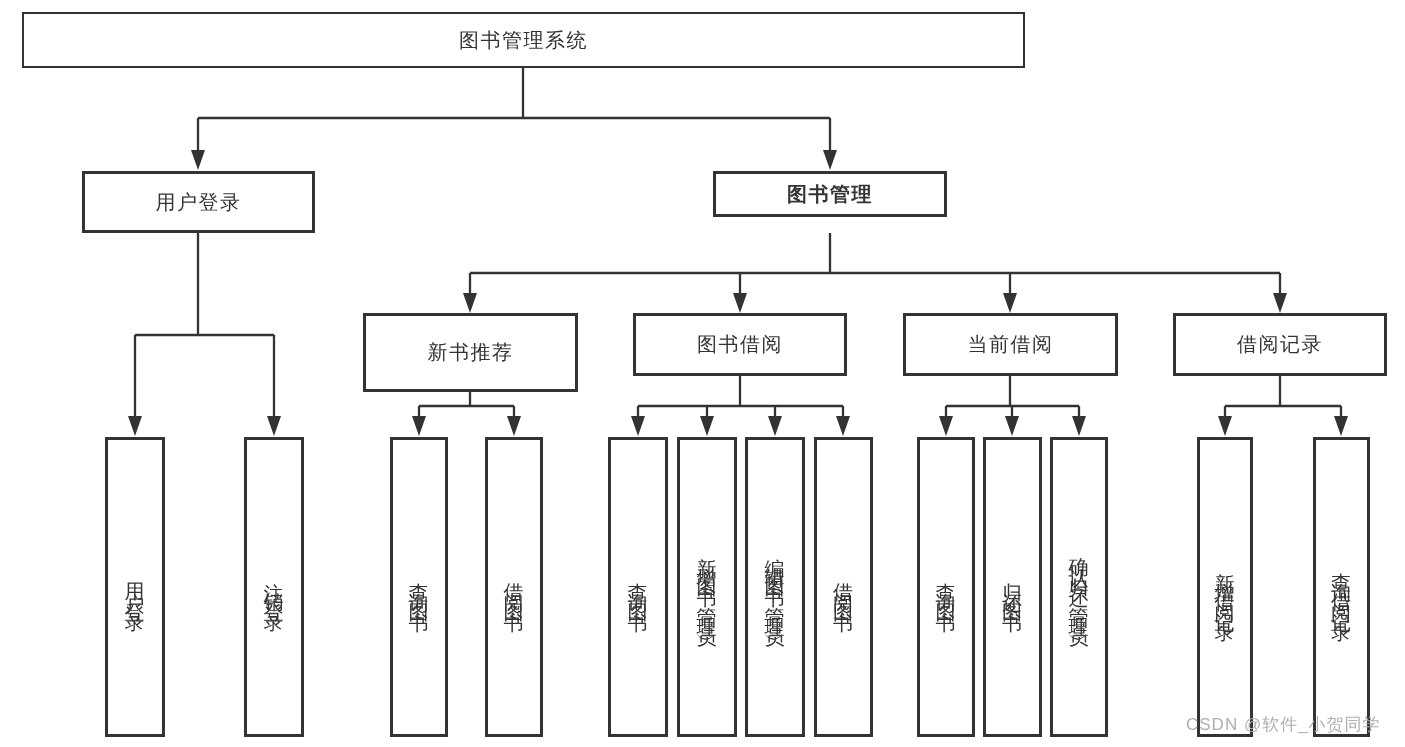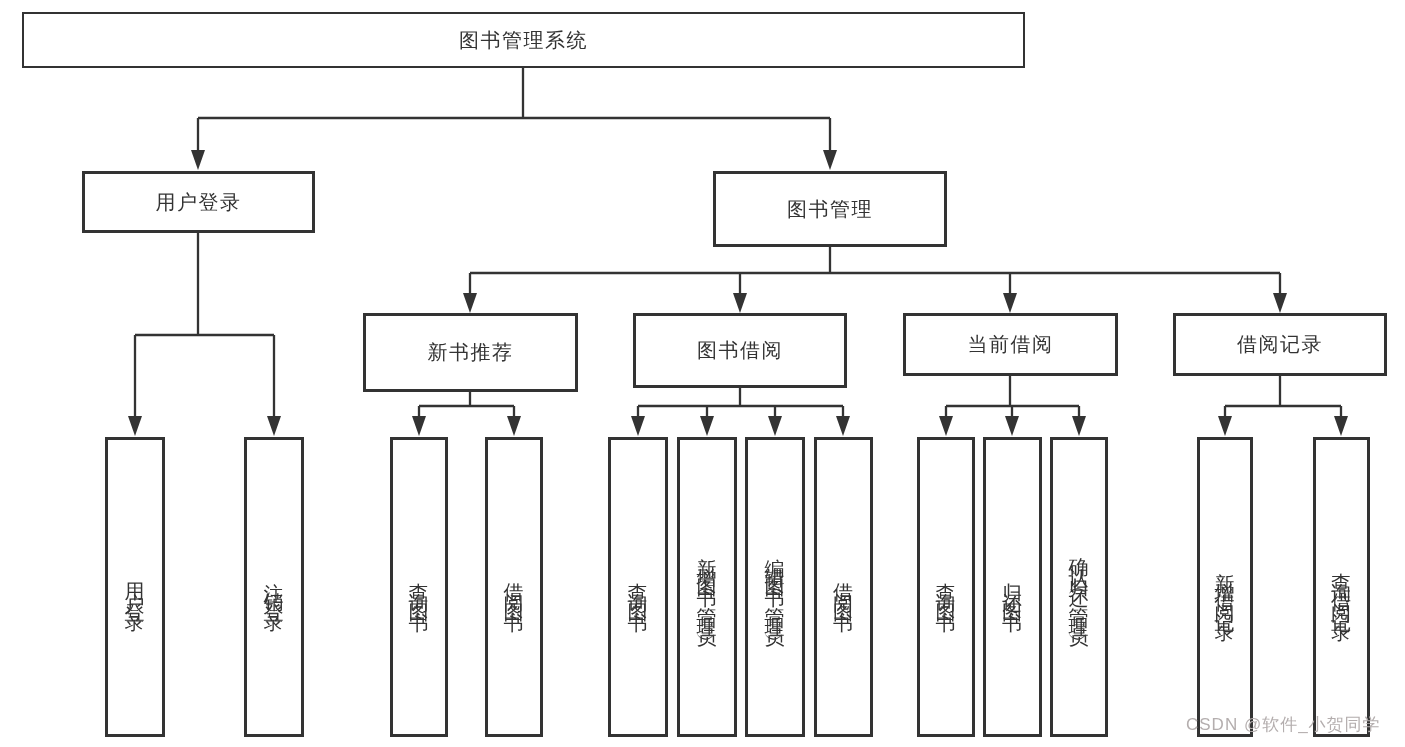--- a/index.html
+++ b/index.html
@@ -99,28 +99,28 @@
     </g>
   </svg>
 
   <div class="box root" style="left:22px;top:12px;width:1003px;height:56px;">
     <span class="hlabel">图书管理系统</span>
   </div>
 
   <div class="box" style="left:82px;top:171px;width:233px;height:62px;">
     <span class="hlabel">用户登录</span>
   </div>
-  <div class="box" style="left:713px;top:171px;width:234px;height:76px;">
+  <div class="box" style="left:713px;top:171px;width:234px;height:46px;font-weight:bold;">
     <span class="hlabel">图书管理</span>
   </div>
 
   <div class="box" style="left:363px;top:313px;width:215px;height:79px;">
     <span class="hlabel">新书推荐</span>
   </div>
-  <div class="box" style="left:633px;top:313px;width:214px;height:75px;">
+  <div class="box" style="left:633px;top:313px;width:214px;height:63px;">
     <span class="hlabel">图书借阅</span>
   </div>
   <div class="box" style="left:1173px;top:313px;width:214px;height:63px;">
     <span class="hlabel">借阅记录</span>
   </div>
   <div class="box" style="left:903px;top:313px;width:215px;height:63px;">
     <span class="hlabel">当前借阅</span>
   </div>
 
   <div class="box leaf" style="left:105px;top:437px;width:60px;height:300px;">

